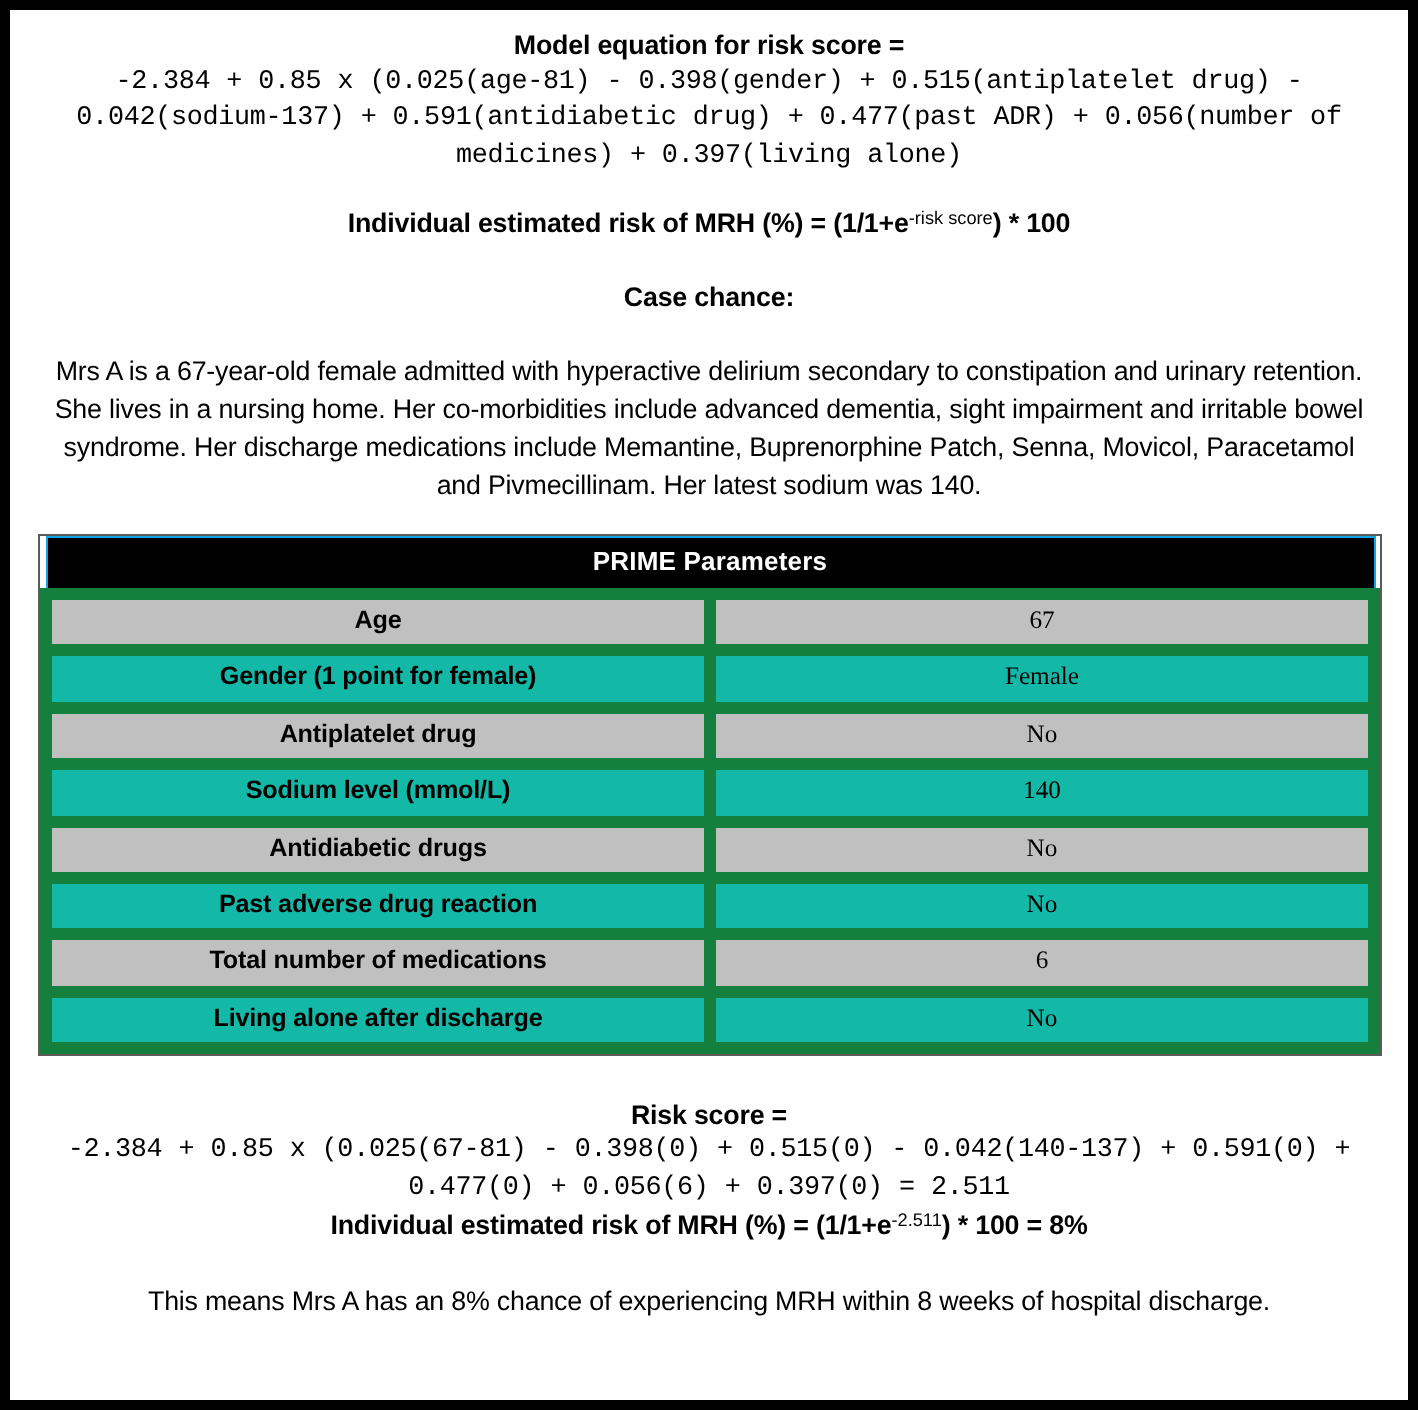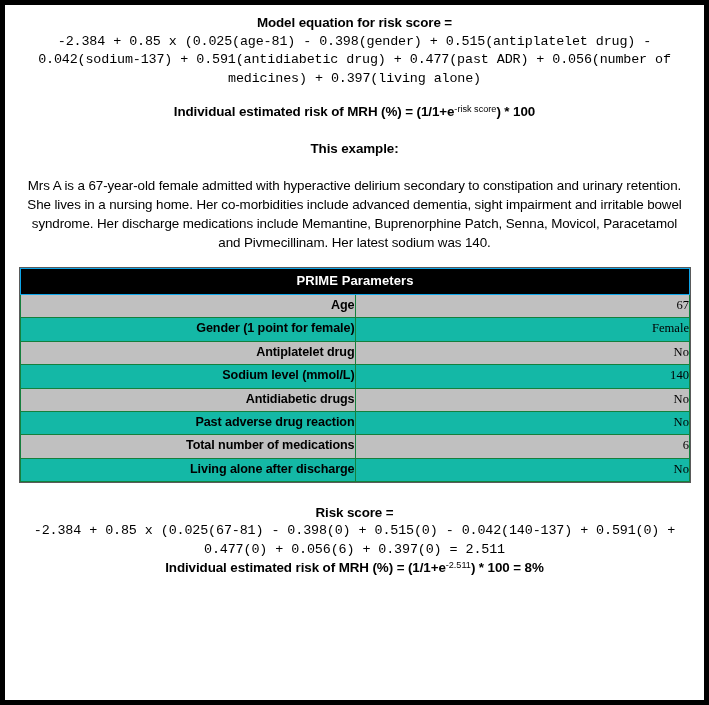--- a/index.html
+++ b/index.html
@@ -79,23 +79,23 @@
     background: #000000;
     color: #ffffff;
     font-weight: bold;
     text-align: center;
     padding: 3px 0 4px 0;
     border: 1px solid #0ea5e9;
     font-size: 13px;
     letter-spacing: 0.1px;
   }
   table.prime-table td {
-    border: 1px solid #15803d;
+    border: 6px solid #15803d;
     padding: 2px 0 3px 0;
-    text-align: right;
+    text-align: center;
     height: 14px;
   }
   td.param-cell {
     font-weight: bold;
     width: 336px;
     letter-spacing: -0.1px;
   }
   td.value-cell {
     font-weight: normal;
     width: 334px;
@@ -120,21 +120,21 @@
     <div class="block eq-line">-2.384 + 0.85 x (0.025(age-81) - 0.398(gender) + 0.515(antiplatelet drug) - 0.042(sodium-137) + 0.591(antidiabetic drug) + 0.477(past ADR) + 0.056(number of medicines) + 0.397(living alone)</div>
 
     <div class="spacer-md"></div>
 
     <div class="block">
       <span class="bold-line">Individual estimated risk of MRH (%) = </span><span class="inline-eq">(1/1+e</span><sup>-risk score</sup><span class="inline-eq">) * 100</span>
     </div>
 
     <div class="spacer-lg"></div>
 
-    <div class="block bold-line">This example:</div>
+    <div class="block bold-line">Case chance:</div>
 
     <div class="spacer-lg"></div>
 
     <div class="block case-para">Mrs A is a 67-year-old female admitted with hyperactive delirium secondary to constipation and urinary retention. She lives in a nursing home. Her co-morbidities include advanced dementia, sight impairment and irritable bowel syndrome. Her discharge medications include Memantine, Buprenorphine Patch, Senna, Movicol, Paracetamol and Pivmecillinam. Her latest sodium was 140.</div>
 
     <div class="spacer-md"></div>
 
     <div class="prime-table-wrap">
       <div class="tbl-outer">
         <table class="prime-table">
@@ -186,15 +186,16 @@
     <div class="block bold-line">Risk score =</div>
 
     <div class="block eq-line">-2.384 + 0.85 x (0.025(67-81) - 0.398(0) + 0.515(0) - 0.042(140-137) + 0.591(0) + 0.477(0) + 0.056(6) + 0.397(0) = 2.511</div>
 
     <div class="block">
       <span class="bold-line">Individual estimated risk of MRH (%) = </span><span class="inline-eq">(1/1+e</span><sup>-2.511</sup><span class="inline-eq">) * 100 = 8%</span>
     </div>
 
     <div class="spacer-lg"></div>
 
+    <div class="block case-para">This means Mrs A has an 8% chance of experiencing MRH within 8 weeks of hospital discharge.</div>
 
   </div>
 </div>
 
 </body></html>

